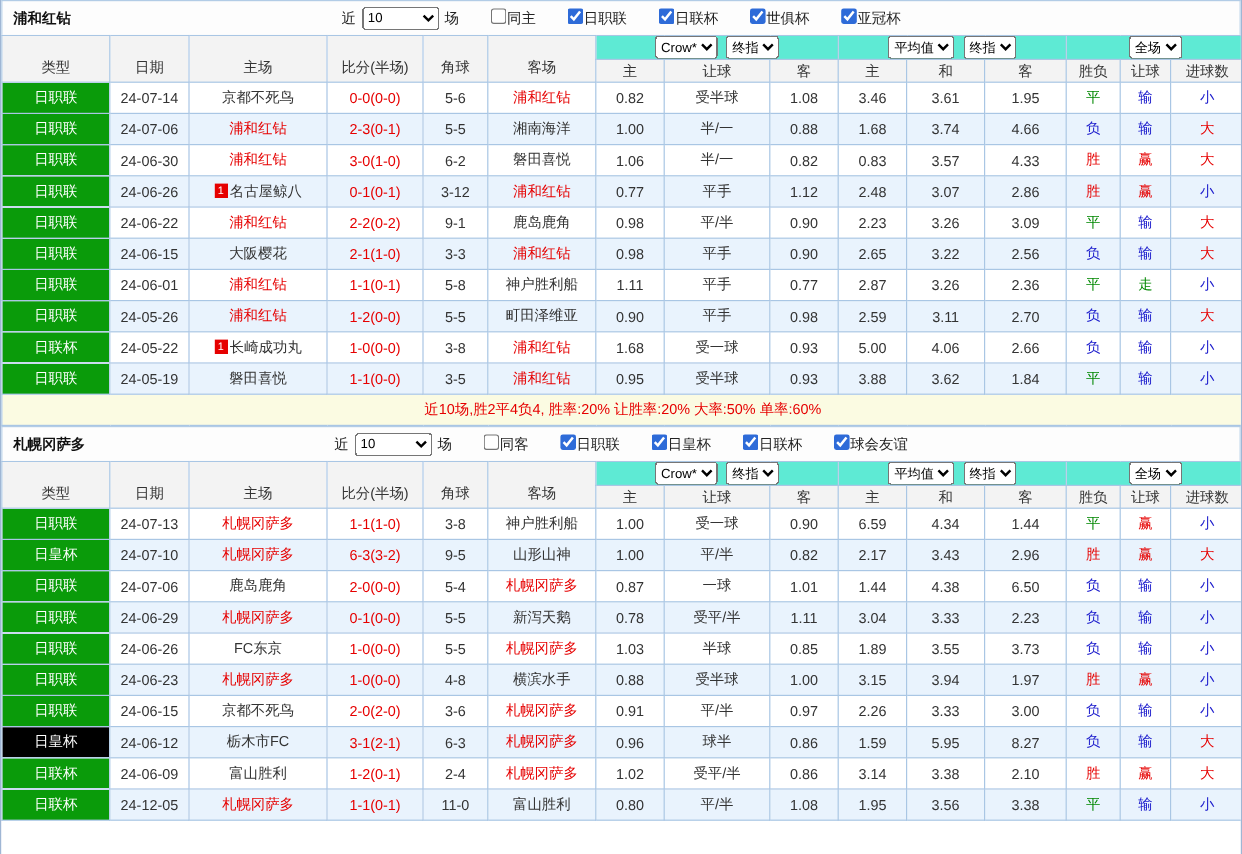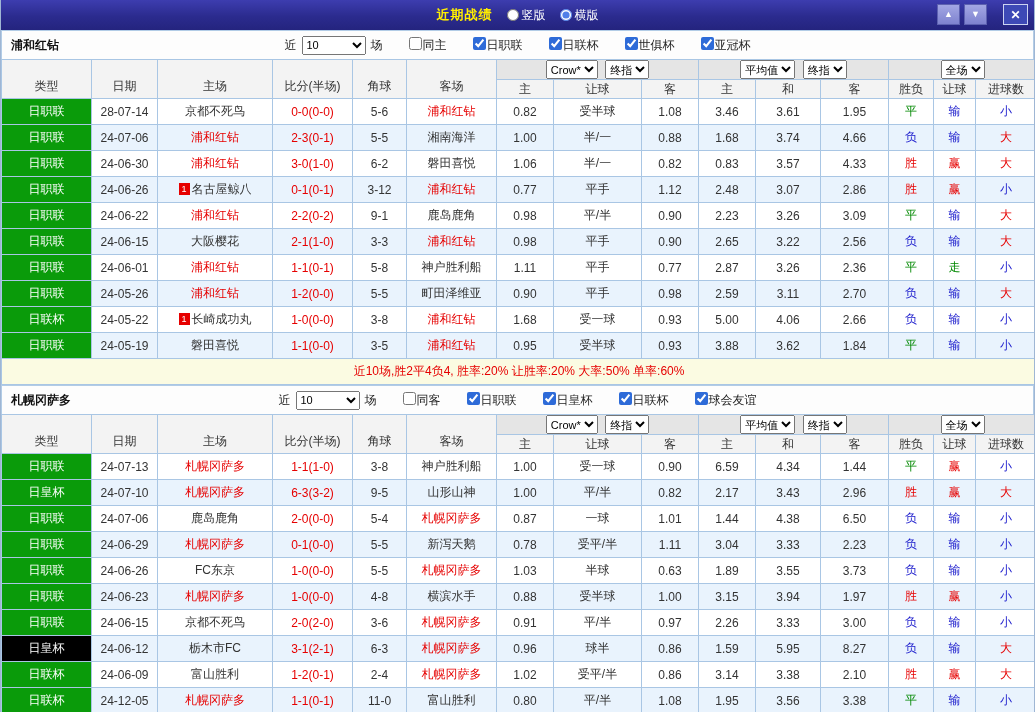--- a/index.html
+++ b/index.html
@@ -38,21 +38,21 @@
   .team-title { position: absolute; left: 9px; font-weight: bold; font-size: 12px; color: #111; }
   .filter-center { margin: 0 auto; display: flex; align-items: center; gap: 5px; }
   select { font-size: 11px; height: 19px; font-family: inherit; }
   .filter-center select { width: 64px; }
   input[type=checkbox] { width: 13px; height: 13px; accent-color: #2e6bd8; }
   label.cb { display: inline-flex; align-items: flex-start; gap: 1px; cursor: pointer; margin-left: 21px; }
 
   
   table.grid { width: 1035px; border-collapse: collapse; table-layout: fixed; font-size: 12px; }
   .grid th, .grid td { border: 1px solid #a9c6e4; text-align: center; overflow: hidden; white-space: nowrap; }
-  .hdr-top th { height: 20px; background: #e5e5e5; font-weight: normal; }
+  .hdr-top th { height: 20px; background: #5eead4; font-weight: normal; }
   th.colhead { background: #f3f3f3; vertical-align: bottom; padding-bottom: 3px; font-weight: normal; color: #333; }
   .hdr-bot th { height: 19px; background: #f3f3f3; font-weight: normal; color: #333; }
   .sel-cell { background: #fff; }
   .sel-cell select { margin: 0 2px; }
   tbody td { height: 26px; color: #333; background: #fff; }
   tbody tr.alt td { background: #e9f3fd; }
   td.type-cell { color: #fff; }
   td.score-cell { color: #e60000; }
   .team-name { cursor: pointer; }
   .team-name.focus { color: #e60000; }
@@ -60,36 +60,20 @@
     display: inline-block; background: #e60000; color: #fff; font-size: 9px;
     width: 11px; height: 12px; line-height: 12px; margin-right: 2px; vertical-align: 1px;
   }
   tr.summary td { height: 26px; background: #fbfbe2; color: #e60000; font-size: 12px; }
 </style>
 </head>
 <body>
 
 <div class="window">
 
-  <div class="titlebar">
-    <span class="title">近期战绩</span>
-    <label class="radio-label">
-      <input type="radio" name="layout" style="">
-      <span>竖版</span>
-    </label>
-    <label class="radio-label">
-      <input type="radio" name="layout" checked="" style="">
-      <span>横版</span>
-    </label>
-    <div class="tb-buttons">
-      <button class="tb-btn">▲</button>
-      <button class="tb-btn">▼</button>
-      <button class="tb-close">✕</button>
-    </div>
-  </div>
 
   <div class="filter-row">
     <span class="team-title">浦和红钻</span>
     <div class="filter-center">
       <span>近</span>
       <select><option>10</option></select>
       <span>场</span>
       <label class="cb">
         <input type="checkbox" style="">
         <span>同主</span>
@@ -159,21 +143,21 @@
         <th>和</th>
         <th>客</th>
         <th>胜负</th>
         <th>让球</th>
         <th>进球数</th>
       </tr>
     </thead>
     <tbody>
         <tr>
           <td class="type-cell" style="background: rgb(10, 155, 10);">日职联</td>
-          <td>28-07-14</td>
+          <td>24-07-14</td>
           <td><span class="team-name">京都不死鸟</span></td>
           <td class="score-cell">0-0(0-0)</td>
           <td>5-6</td>
           <td><span class="team-name focus">浦和红钻</span></td>
           <td>0.82</td>
           <td>受半球</td>
           <td>1.08</td>
           <td>3.46</td>
           <td>3.61</td>
           <td>1.95</td>
@@ -492,21 +476,21 @@
         </tr>
         <tr>
           <td class="type-cell" style="background: rgb(10, 155, 10);">日职联</td>
           <td>24-06-26</td>
           <td><span class="team-name">FC东京</span></td>
           <td class="score-cell">1-0(0-0)</td>
           <td>5-5</td>
           <td><span class="team-name focus">札幌冈萨多</span></td>
           <td>1.03</td>
           <td>半球</td>
-          <td>0.63</td>
+          <td>0.85</td>
           <td>1.89</td>
           <td>3.55</td>
           <td>3.73</td>
           <td class="outcome-cell" style="color: rgb(26, 26, 204);">负</td>
           <td class="outcome-cell" style="color: rgb(26, 26, 204);">输</td>
           <td class="outcome-cell" style="color: rgb(26, 26, 204);">小</td>
         </tr>
         <tr class="alt">
           <td class="type-cell" style="background: rgb(10, 155, 10);">日职联</td>
           <td>24-06-23</td>

